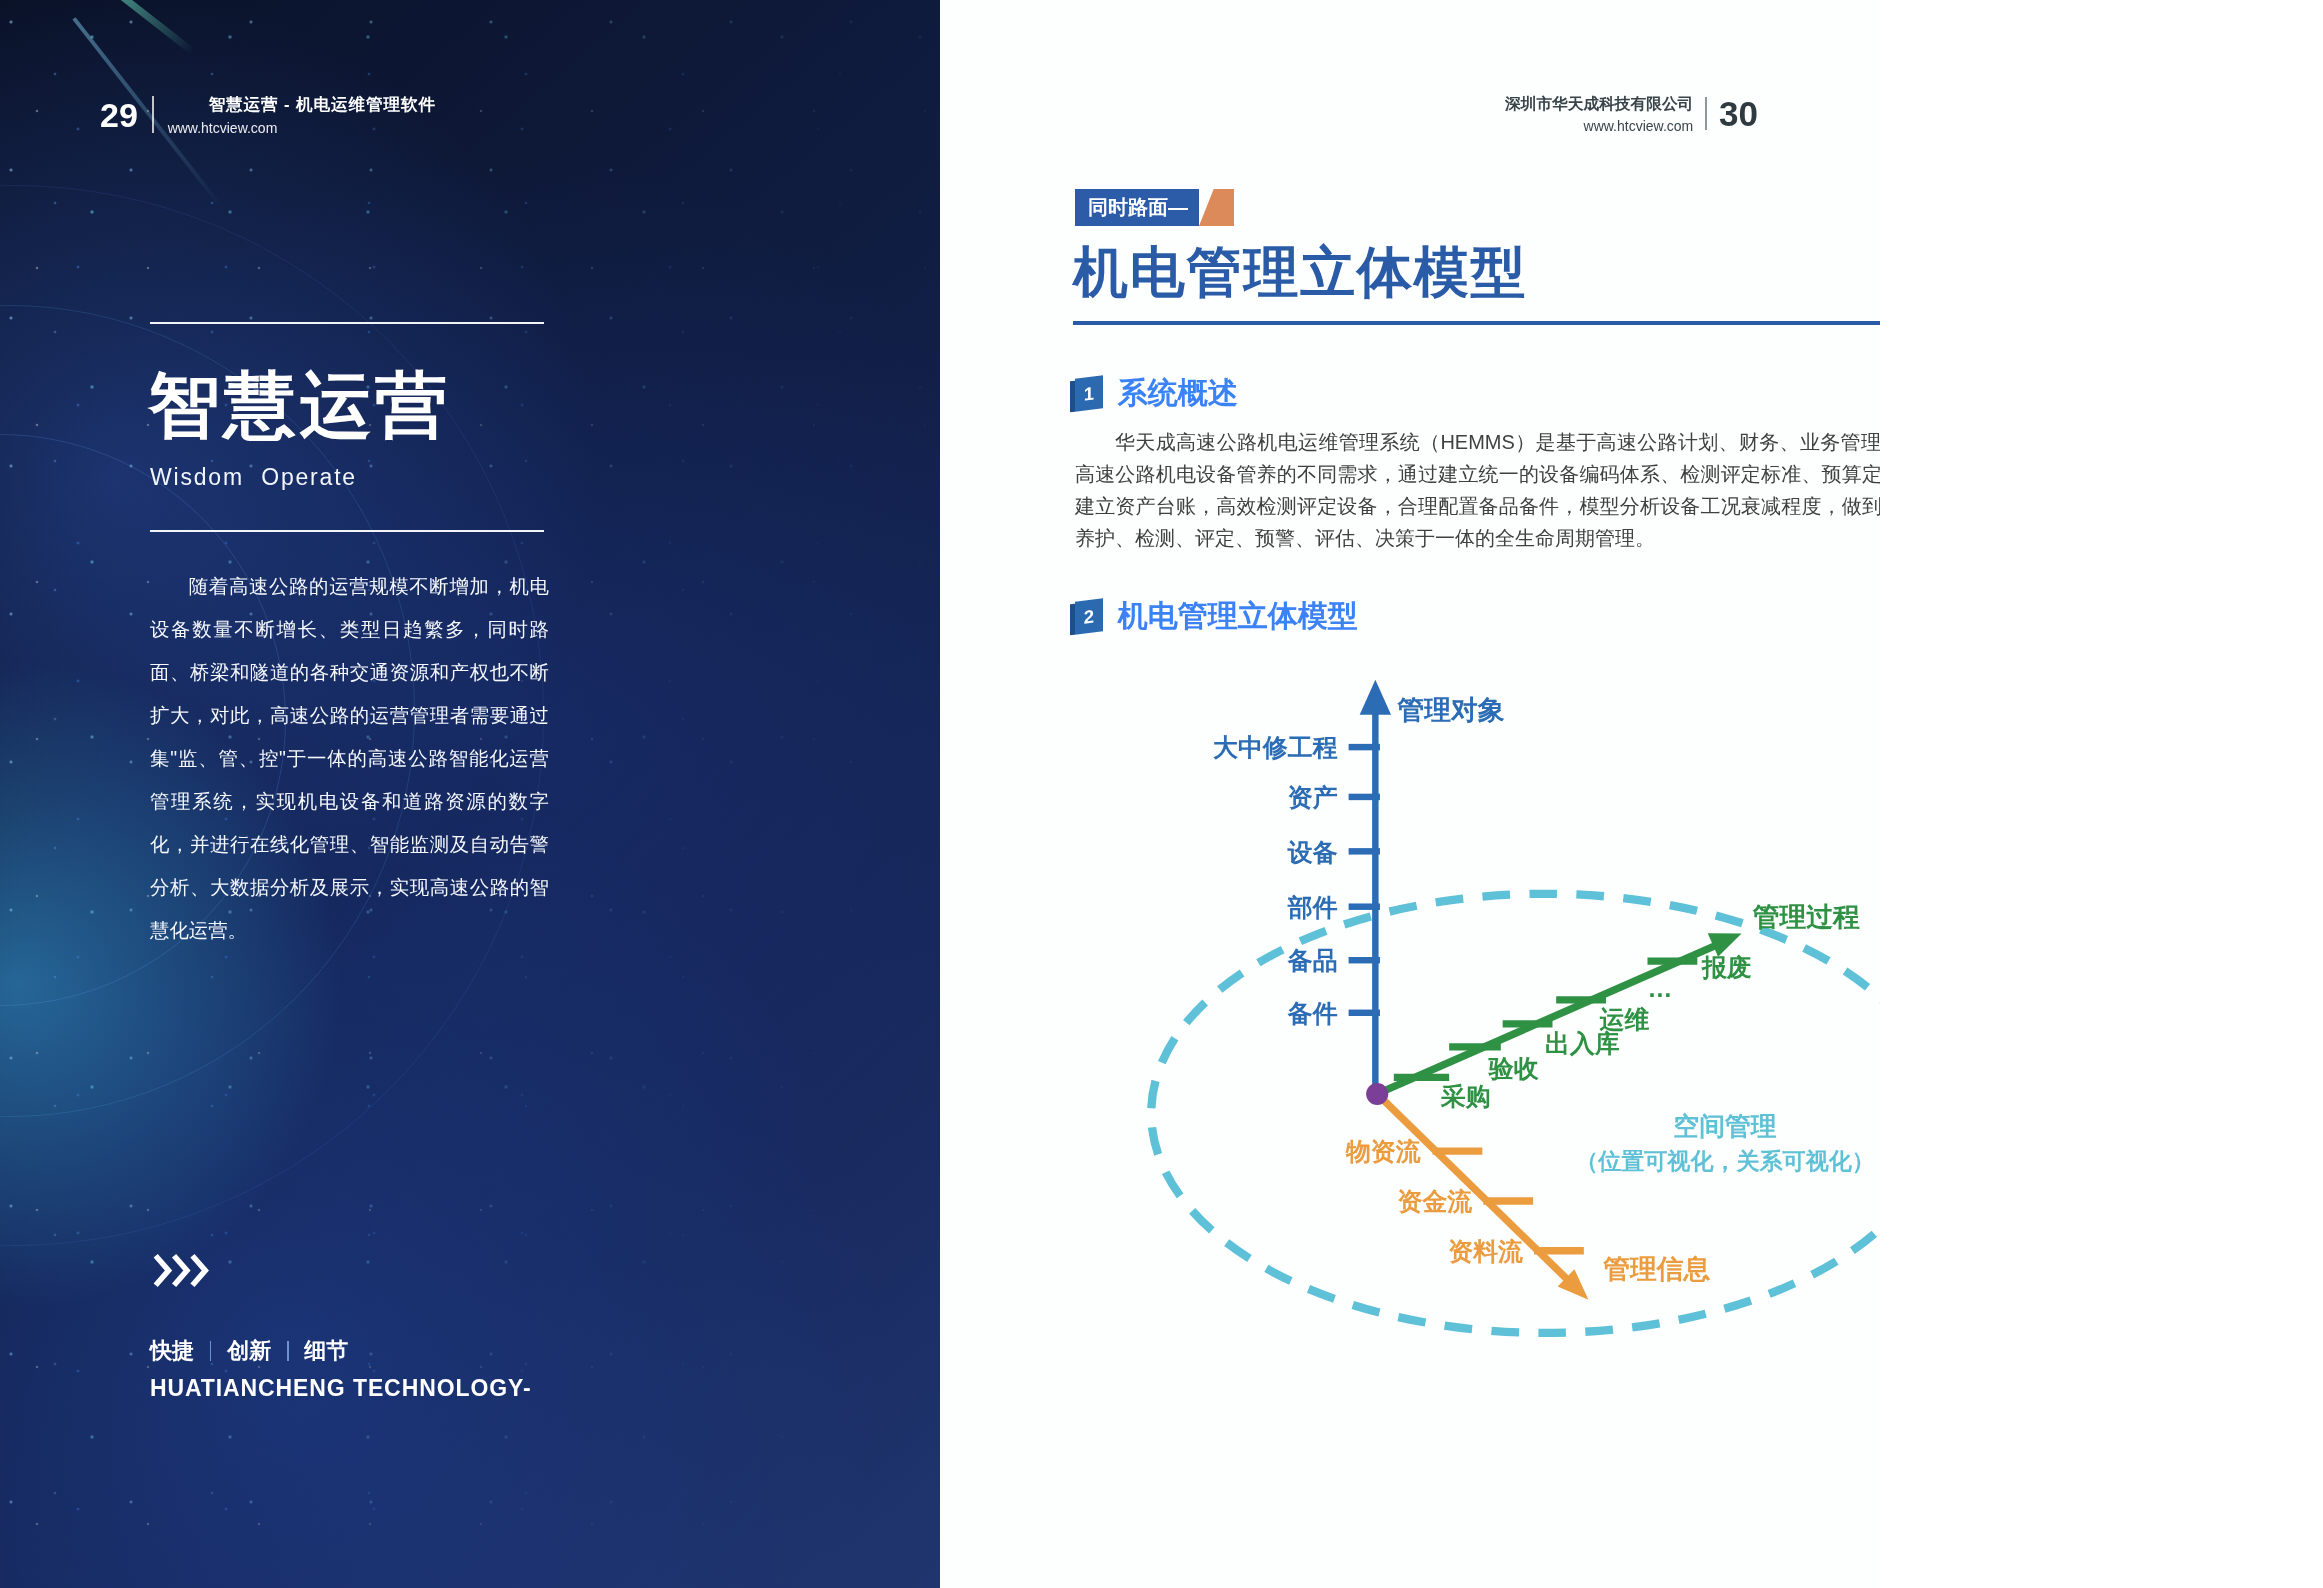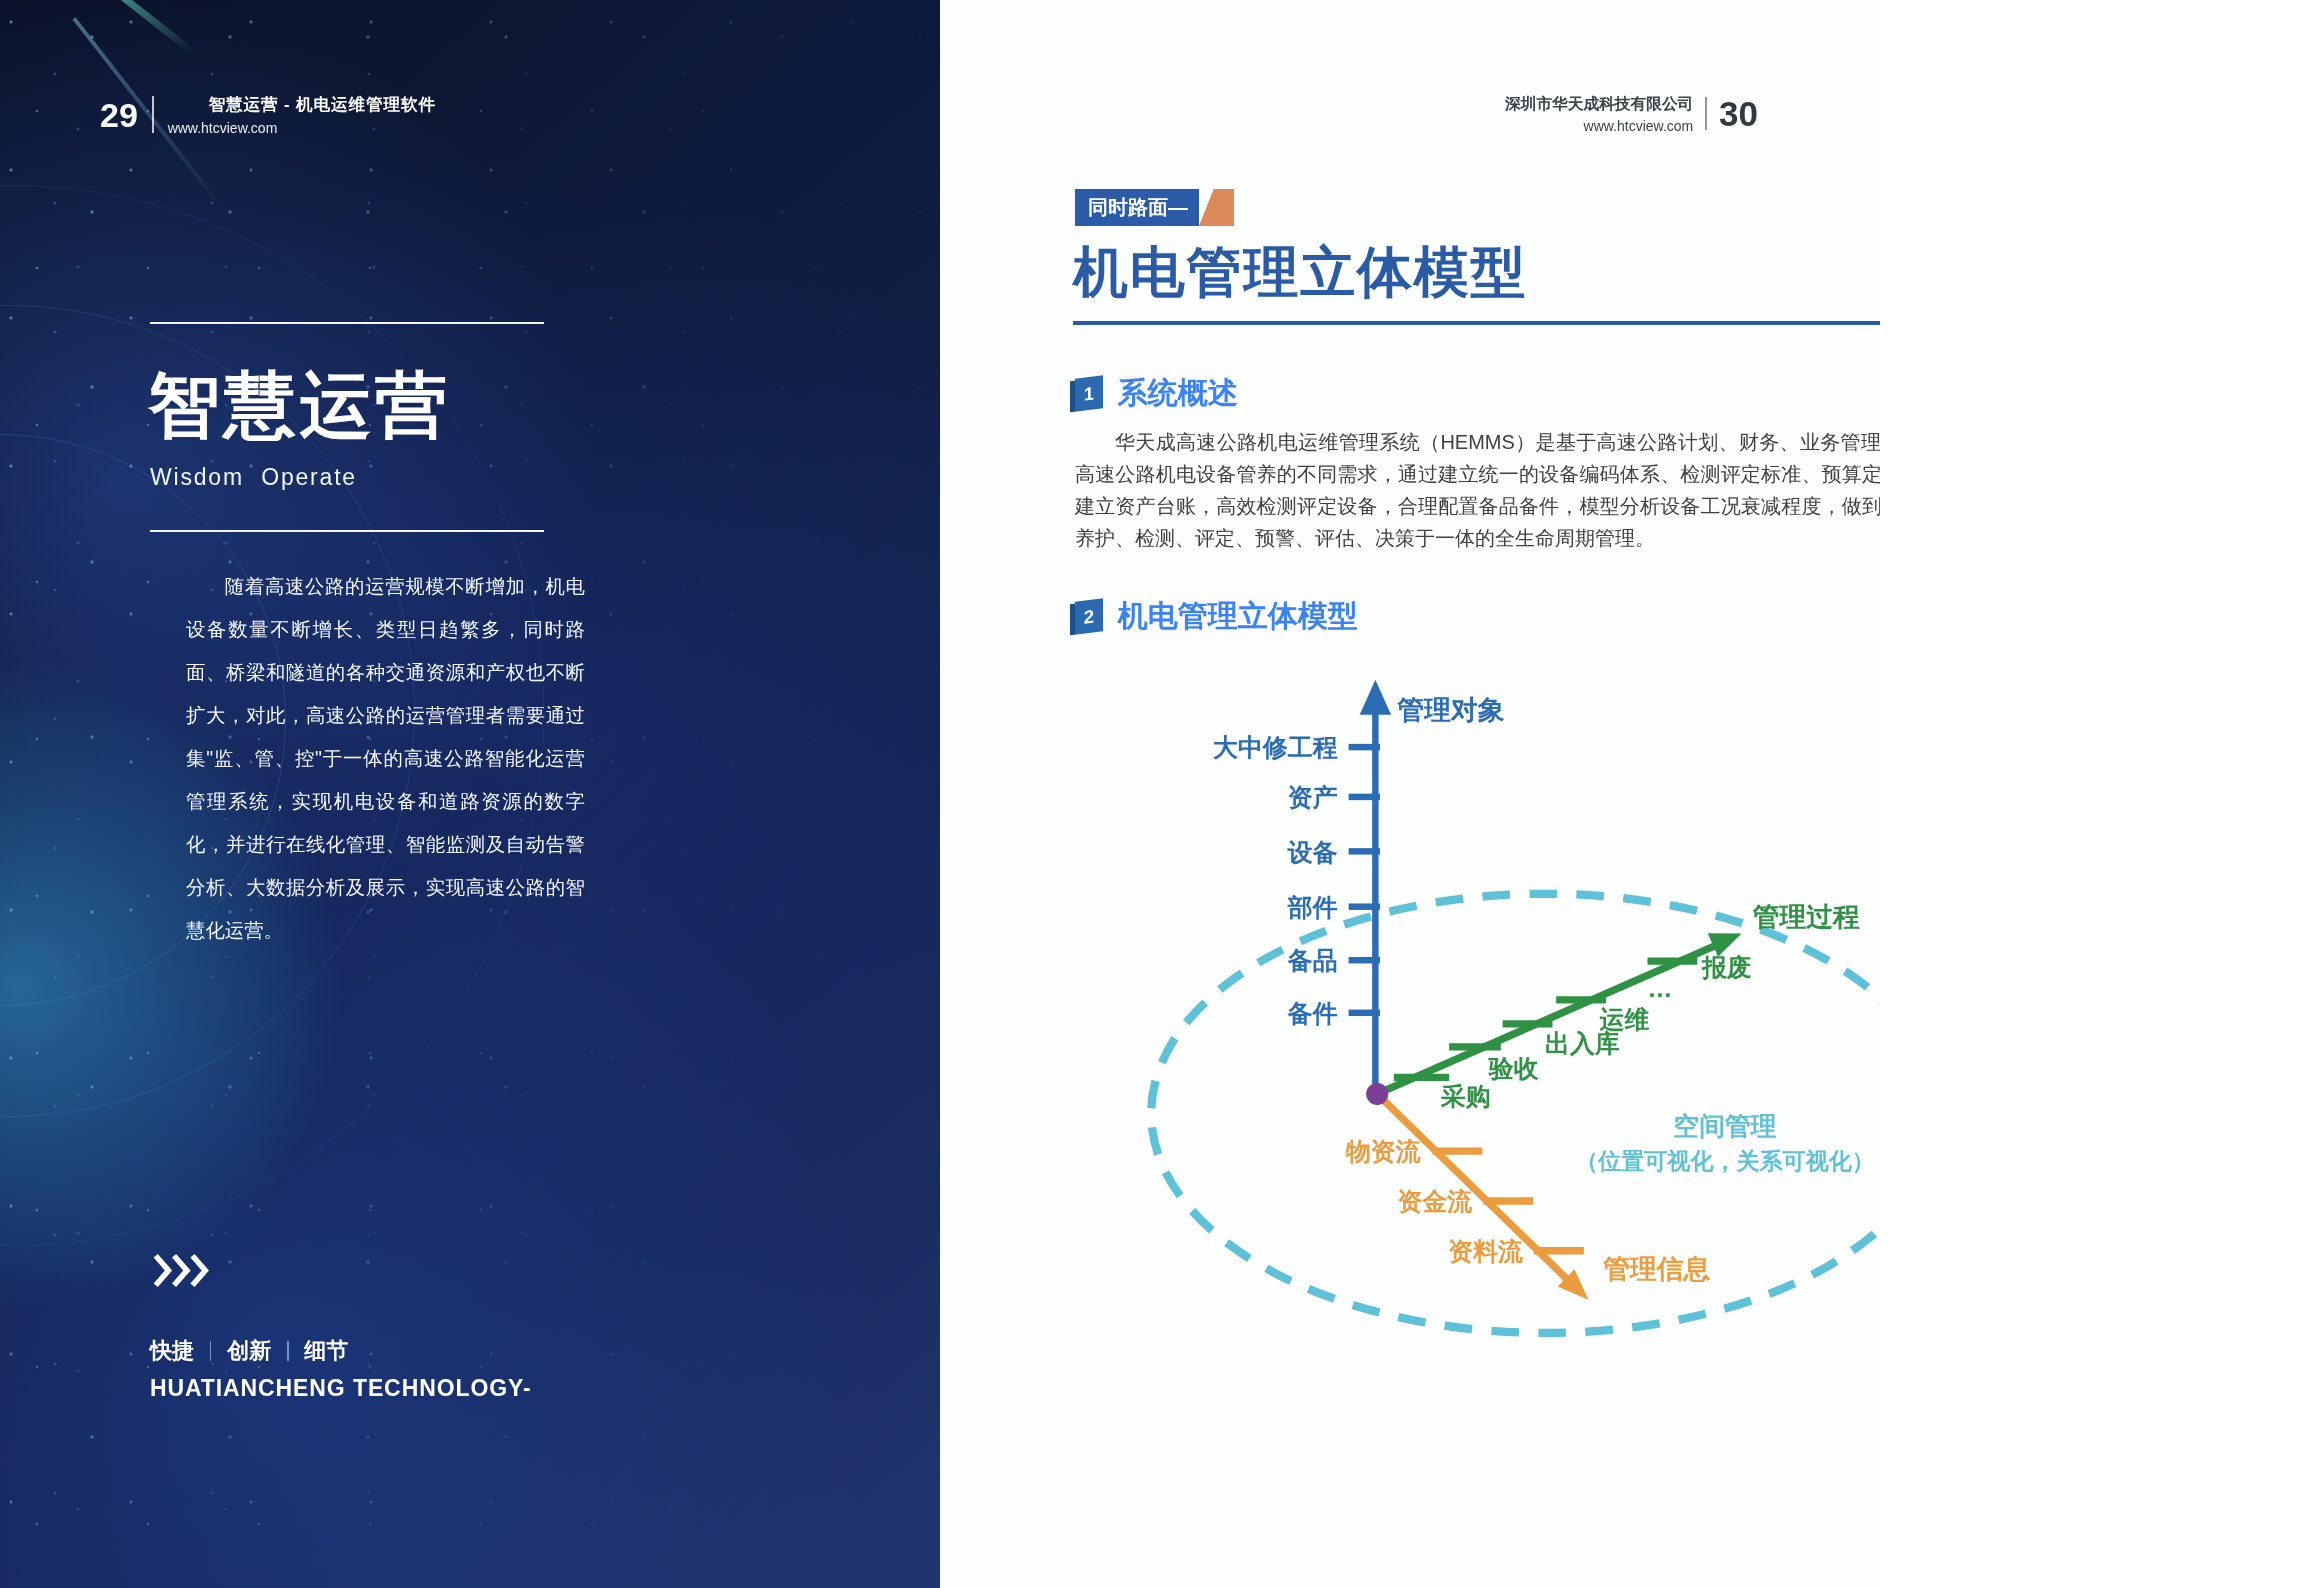--- a/index.html
+++ b/index.html
@@ -41,21 +41,21 @@
   .lp-num { font-size:34px; font-weight:bold; line-height:1; }
   .lp-div { width:1.8px; height:37px; background:rgba(255,255,255,.75); margin:0 14px; }
   .lp-h-title { font-size:16.6px; font-weight:bold; letter-spacing:0.9px;margin-left:41px; }
   .lp-h-url { font-size:14px; color:rgba(255,255,255,.92); margin-top:3.7px; }
   .lp-rule { position:absolute; left:150px; width:394px; height:1.8px; background:rgba(255,255,255,.95); }
   .rule-top { top:322px; }
   .rule-mid { top:530px; }
   .lp-title { position:absolute; left:148px; top:358px; font-size:72px; font-weight:bold; letter-spacing:3.7px; }
   .lp-sub { position:absolute; left:150px; top:464px; font-size:23px; letter-spacing:1.8px; word-spacing:9.2px; color:#f2f6ff; }
   .lp-body { position:absolute; left:150px; top:565px; width:399px; font-size:19.4px; line-height:43px;
-    text-align:justify; text-indent:2em; color:#f5f8ff;margin-left:36px; }
+    text-align:justify; text-indent:2em; color:#f5f8ff; }
   .lp-chevrons { position:absolute; left:152px; top:1253px; }
   .lp-values { position:absolute; left:150px; top:1336px; display:flex; align-items:center; font-size:22px; font-weight:bold; }
   .lp-sep { width:1.8px; height:20px; background:rgba(150,200,255,.65); margin:0 15.7px; }
   .lp-company { position:absolute; left:150px; top:1375px; font-size:23px; font-weight:bold; letter-spacing:0.9px; }
 
   
   .page-right { position:relative; width:1162px; height:1588px; background:#fdfefe; }
   .rp-header { position:absolute; right:122px; top:94px; display:flex; align-items:center; }
   .rp-h-text { text-align:right; color:#39444a; }
   .rp-h-company { font-size:15.7px; font-weight:bold; }

